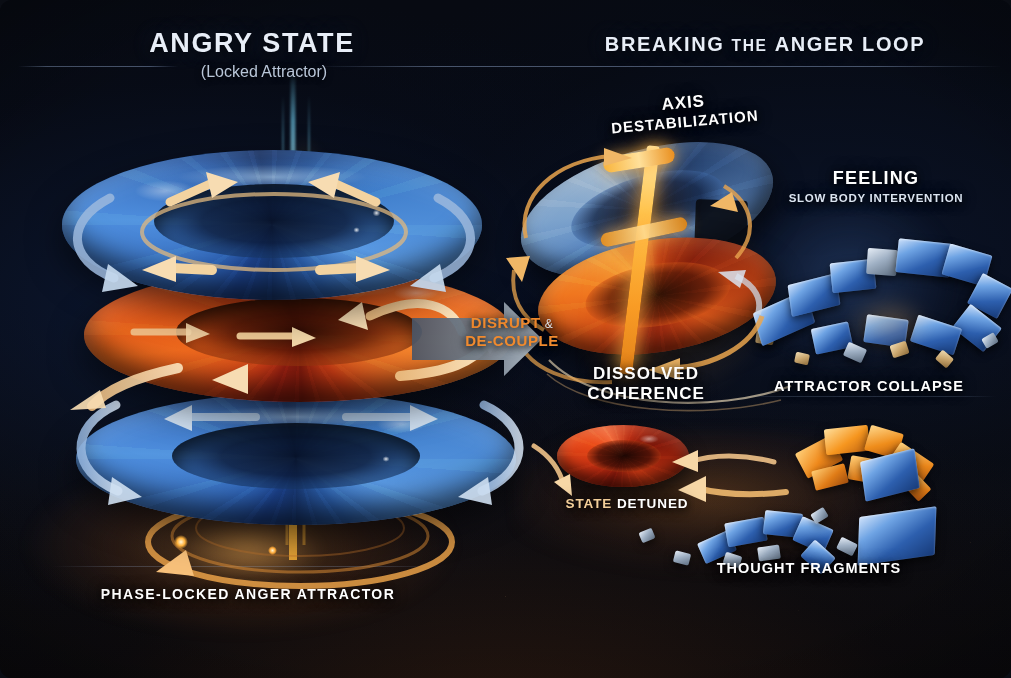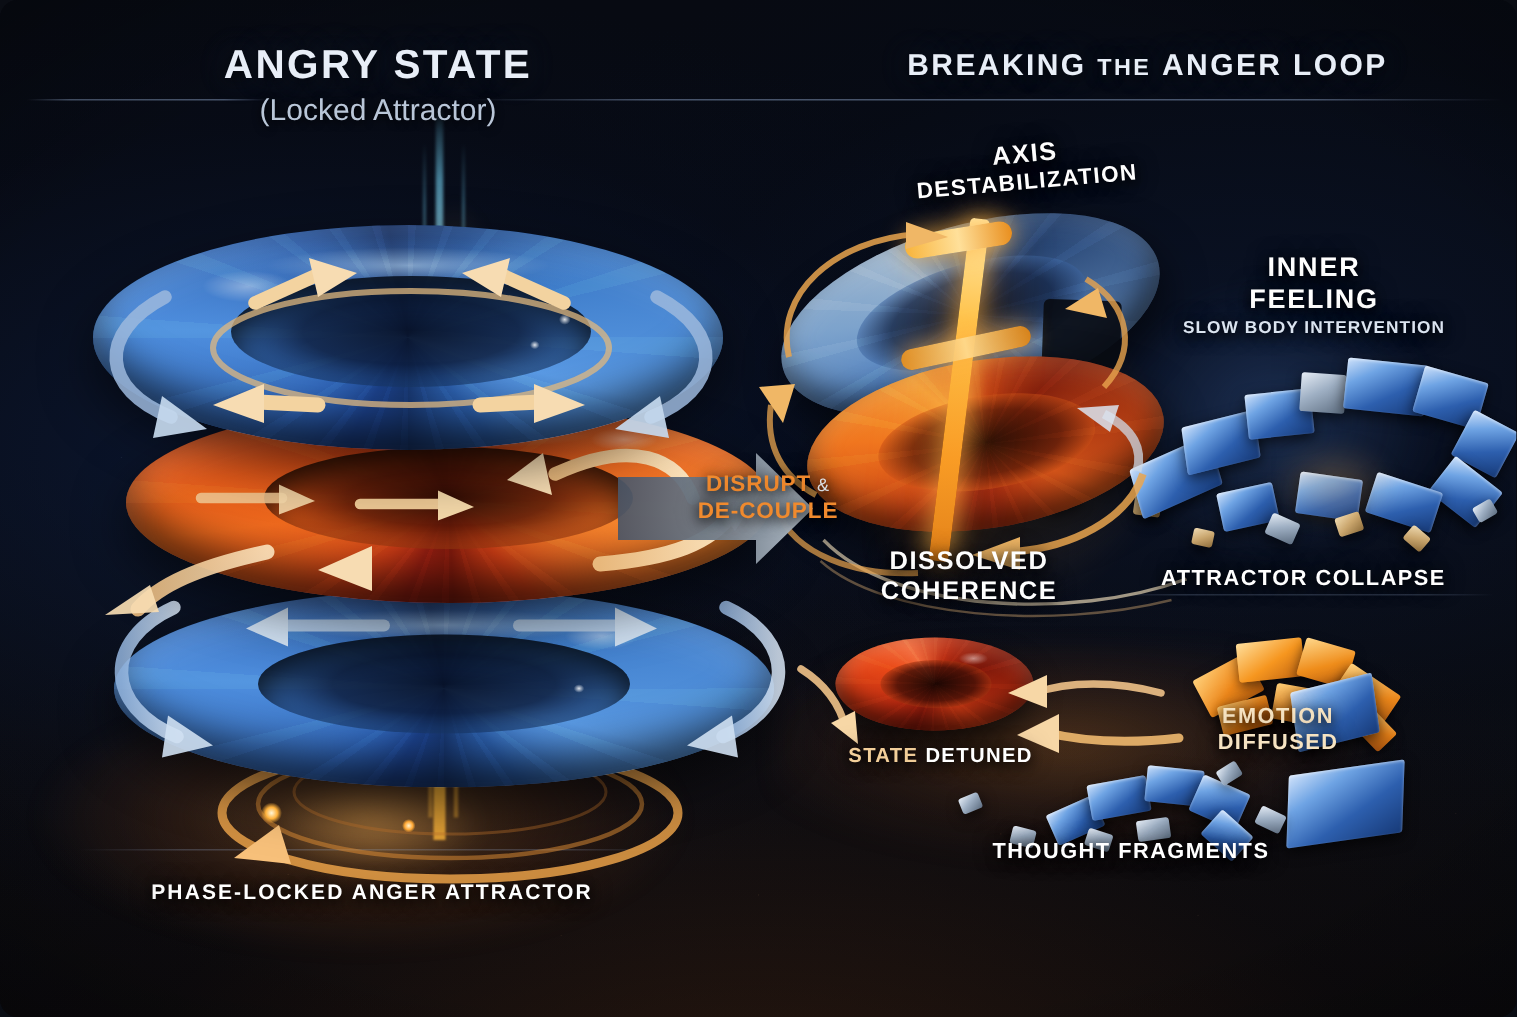--- a/index.html
+++ b/index.html
@@ -400,21 +400,20 @@
     </svg>
   </div>
 
   <div class="lbl white" style="left:578px;top:93px;width:212px;font-size:15px;letter-spacing:1px;
       transform:rotate(-5deg);z-index:16;">
     <div style="font-size:17px;">AXIS</div>
     <div>DESTABILIZATION</div>
   </div>
 
   <div class="lbl white" style="left:770px;top:168px;width:212px;font-size:18px;letter-spacing:1.2px;z-index:16;">
-    <div>INNER</div>
     <div>FEELING</div>
     <div style="font-size:11.5px;letter-spacing:.7px;color:#dbe4f0;margin-top:3px;">SLOW BODY INTERVENTION</div>
   </div>
 
   <div style="position:absolute;left:745px;top:225px;width:260px;height:150px;z-index:8;">
     <div class="chunk bl" style="left:10px;top:76px;width:58px;height:34px;transform:rotate(-24deg) skewX(-8deg);"></div>
     <div class="chunk bl" style="left:44px;top:54px;width:50px;height:32px;transform:rotate(-14deg) skewX(-6deg);"></div>
     <div class="chunk bl" style="left:86px;top:36px;width:44px;height:30px;transform:rotate(-6deg);"></div>
     <div class="chunk gy" style="left:122px;top:24px;width:30px;height:26px;transform:rotate(4deg);"></div>
     <div class="chunk bl" style="left:152px;top:16px;width:54px;height:34px;transform:rotate(6deg);"></div>
@@ -480,24 +479,20 @@
         background:linear-gradient(150deg,#ffd88c,#ef8d1b 55%,#b85d10);box-shadow:0 3px 8px rgba(0,0,0,.55);"></div>
     <div class="chunk" style="left:96px;top:26px;width:40px;height:24px;transform:rotate(34deg);
         background:linear-gradient(150deg,#ffd37f,#ea861a 55%,#ad5810);box-shadow:0 3px 8px rgba(0,0,0,.55);"></div>
     <div class="chunk" style="left:54px;top:34px;width:46px;height:24px;transform:rotate(10deg);
         background:linear-gradient(150deg,#ffcf78,#e57f18 55%,#a75310);box-shadow:0 3px 8px rgba(0,0,0,.55);"></div>
     <div class="chunk" style="left:18px;top:42px;width:34px;height:20px;transform:rotate(-14deg);
         background:linear-gradient(150deg,#ffcd74,#e07c17 55%,#9f4d0e);box-shadow:0 3px 8px rgba(0,0,0,.55);"></div>
     <div class="chunk" style="left:108px;top:52px;width:26px;height:18px;transform:rotate(46deg);
         background:linear-gradient(150deg,#ffc96c,#dc7a16 55%,#9b4b0e);box-shadow:0 3px 7px rgba(0,0,0,.55);"></div>
   </div>
-  <div class="lbl cream" style="left:790px;top:470px;width:124px;font-size:14.5px;letter-spacing:1px;z-index:16;">
-    <div>EMOTION</div>
-    <div>DIFFUSED</div>
-  </div>
   <div class="arcwrap" style="left:664px;top:440px;width:150px;height:70px;z-index:10;">
     <svg width="150" height="70" viewBox="0 0 150 70">
       <path d="M110,22 C80,14 48,14 26,22" fill="none" stroke="#f0c288" stroke-width="5" stroke-linecap="round" opacity=".9"></path>
       <polygon points="34,10 8,22 34,32" fill="#f7d7a6"></polygon>
       <path d="M122,52 C88,56 56,54 32,48" fill="none" stroke="#efb96f" stroke-width="6" stroke-linecap="round" opacity=".9"></path>
       <polygon points="42,36 14,50 42,62" fill="#f7d7a6"></polygon>
     </svg>
   </div>
 
   <div style="position:absolute;left:700px;top:508px;width:150px;height:62px;z-index:9;">
@@ -508,26 +503,26 @@
     <div class="chunk bl" style="left:104px;top:38px;width:28px;height:22px;transform:rotate(42deg);"></div>
     <div class="chunk gy" style="left:58px;top:38px;width:22px;height:14px;transform:rotate(-8deg);"></div>
     <div class="chunk gy" style="left:24px;top:46px;width:17px;height:12px;transform:rotate(18deg);"></div>
   </div>
   <div class="chunk bl" style="left:862px;top:455px;width:56px;height:40px;transform:rotate(-14deg) skewX(-6deg);z-index:9;"></div>
   <div class="chunk bl" style="left:858px;top:512px;width:78px;height:48px;transform:rotate(-8deg) skewX(-10deg);z-index:9;"></div>
   <div class="chunk gy" style="left:838px;top:540px;width:18px;height:13px;transform:rotate(26deg);z-index:9;"></div>
   <div class="chunk gy" style="left:812px;top:510px;width:15px;height:11px;transform:rotate(-32deg);z-index:9;"></div>
   <div class="chunk gy" style="left:674px;top:552px;width:16px;height:12px;transform:rotate(14deg);z-index:9;"></div>
   <div class="chunk gy" style="left:640px;top:530px;width:14px;height:11px;transform:rotate(-22deg);z-index:9;"></div>
-  <div class="lbl white" style="left:609px;top:560px;width:290px;font-size:14.5px;letter-spacing:1px;z-index:16;">THOUGHT FRAGMENTS</div>
+  <div class="lbl white" style="left:664px;top:560px;width:290px;font-size:14.5px;letter-spacing:1px;z-index:16;">THOUGHT FRAGMENTS</div>
 
   <div class="hdr-rule" style="left:18px;top:66px;width:160px;"></div>
   <div class="hdr-rule" style="left:312px;top:66px;width:690px;"></div>
 
   <div class="title-main" style="left:52px;top:28px;width:400px;font-size:27px;z-index:20;">ANGRY STATE</div>
-  <div class="title-sub" style="left:52px;top:63px;width:400px;font-size:20px;z-index:20;">(Locked Attractor)</div>
+  <div class="title-sub" style="left:64px;top:63px;width:400px;font-size:16px;z-index:20;">(Locked Attractor)</div>
 
   <div class="title-main" style="left:530px;top:33px;width:470px;font-size:20px;z-index:20;">
     <span>BREAKING</span><span>&nbsp;</span><span class="sc">THE</span><span>&nbsp;</span><span>ANGER LOOP</span>
   </div>
 
   <div class="vig"></div>
 </div>
 
 </body></html>

